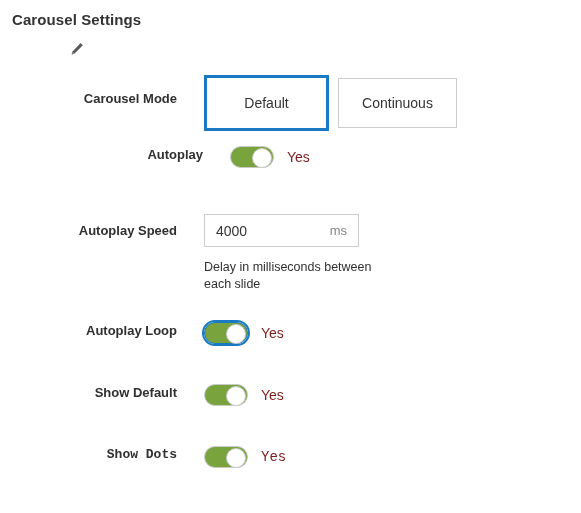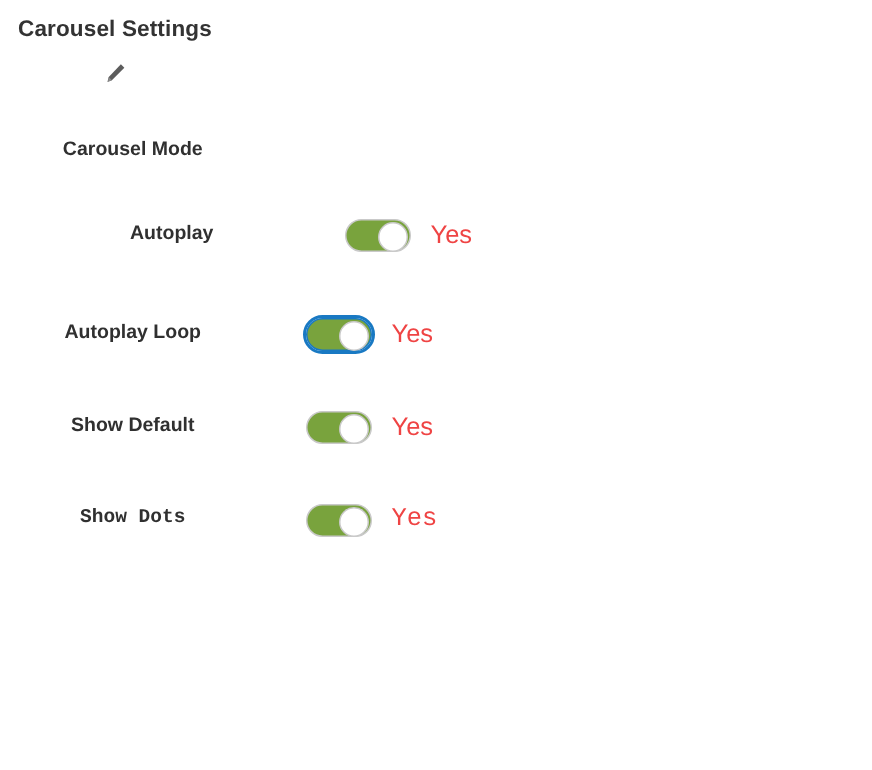--- a/index.html
+++ b/index.html
@@ -49,21 +49,21 @@
     top: 68px;
     width: 581px;
   }
   .field-row {
     display: flex;
     align-items: flex-start;
     width: 100%;
   }
   .field-label {
     width: 204px;
-    text-align: center;
+    text-align: right;
     font-size: 13px;
     font-weight: bold;
     color: #303030;
     padding-right: 27px;
     box-sizing: border-box;
     line-height: 16px;
     white-space: nowrap;
   }
   .field-control {
     flex: 1;
@@ -140,22 +140,22 @@
     background: #ffffff;
     border: 1px solid #c9c9c9;
     box-sizing: border-box;
   }
   .toggle.focused {
     outline: 2px solid #1979c3;
     outline-offset: 0px;
     border-color: #1979c3;
   }
   .toggle-text {
-    font-size: 17px;
-    color: #ef4444;
+    font-size: 14px;
+    color: #7f1d1d;
     line-height: 16px;
   }
 
   
   .input-box {
     position: relative;
     width: 155px;
     height: 33px;
     border: 1px solid #cccccc;
     background: #ffffff;
@@ -198,34 +198,52 @@
       <path d="M11.6 1.9 L13.9 4.2 L5.6 12.5 L2.6 13.6 L3.5 10.4 Z" fill="#5c5c5c"></path>
       <path d="M3.5 10.4 L5.6 12.5 L4.3 13.0 L3.0 13.4 Z" fill="#8a8a8a"></path>
     </svg>
   </span>
 </div>
 
 <div class="form">
 
   <div class="field-row row-mode">
     <div class="field-label">Carousel Mode</div>
+    <div class="field-control">
+      <div class="mode-buttons">
+        <div class="mode-btn selected">Default</div>
+        <div class="mode-btn">Continuous</div>
+      </div>
+    </div>
   </div>
 
   <div class="field-row row-autoplay">
     <div class="field-label">Autoplay</div>
     <div class="field-control">
       <div class="toggle-wrap">
         <div class="toggle">
           <span class="knob"></span>
         </div>
         <span class="toggle-text">Yes</span>
       </div>
     </div>
   </div>
 
+  <div class="field-row row-speed">
+    <div class="field-label">Autoplay Speed</div>
+    <div class="field-control">
+      <div class="control-stack">
+        <div class="input-box">
+          <span class="input-value" placeholder="4000">4000</span>
+          <span class="input-suffix">ms</span>
+        </div>
+        <div class="field-note">Delay in milliseconds between each slide</div>
+      </div>
+    </div>
+  </div>
 
   <div class="field-row row-loop">
     <div class="field-label">Autoplay Loop</div>
     <div class="field-control">
       <div class="toggle-wrap">
         <div class="toggle focused">
           <span class="knob"></span>
         </div>
         <span class="toggle-text">Yes</span>
       </div>

